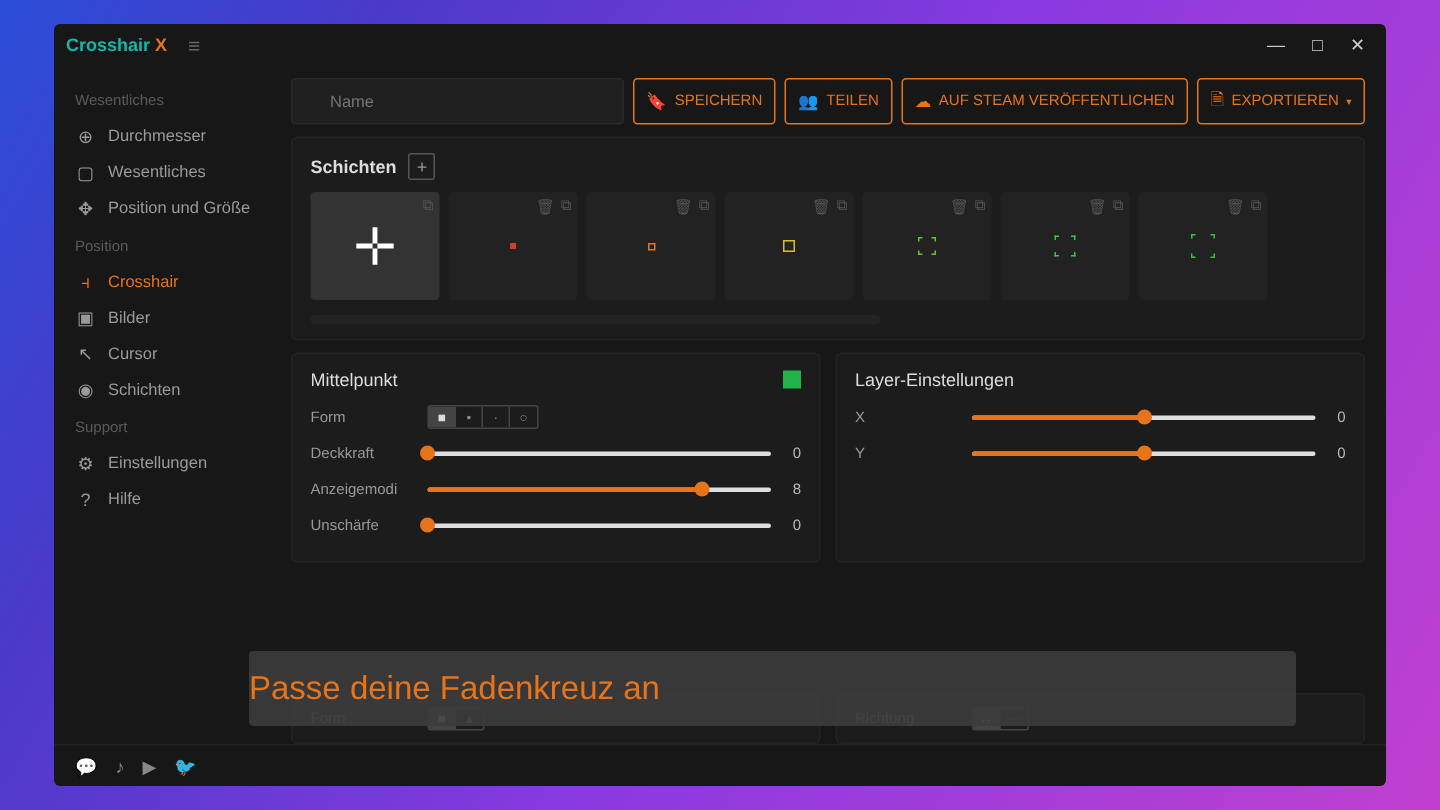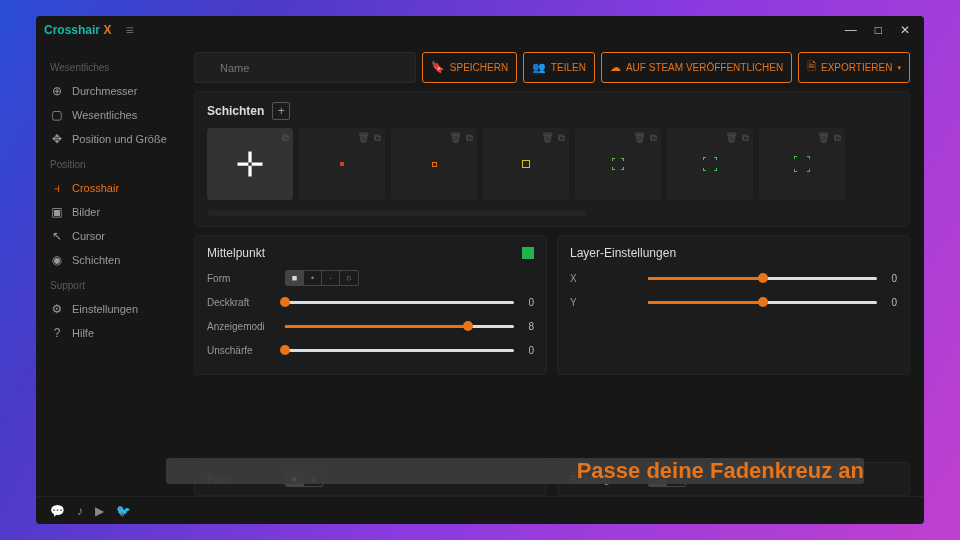--- a/index.html
+++ b/index.html
@@ -47,21 +47,21 @@
 .seg .s { width: 18px; height: 14px; display: flex; align-items: center; justify-content: center; font-size: 9px; border-right: 1px solid #444; color: #888; cursor: pointer; }
 .seg .s:last-child { border-right: none; }
 .seg .s.on { background: #444; color: #ddd; }
 .slider { flex: 1; height: 14px; position: relative; display: flex; align-items: center; }
 .track { position: absolute; left: 0; right: 0; height: 3px; background: #ddd; border-radius: 2px; }
 .fill { position: absolute; left: 0; height: 3px; background: #e8741a; border-radius: 2px; }
 .thumb { position: absolute; width: 10px; height: 10px; background: #e8741a; border-radius: 50%; transform: translateX(-50%); }
 .sval { width: 12px; text-align: right; color: #bbb; font-size: 10px; }
 .statusbar { height: 28px; display: flex; align-items: center; padding: 0 14px; gap: 14px; border-top: 1px solid #222; }
 .statusbar .socials { display: flex; gap: 12px; color: #888; font-size: 12px; }
-.overlay-caption { position: absolute; left: 130px; right: 60px; bottom: 40px; background: rgba(60,60,60,0.92); color: #e8741a; font-size: 22px; font-weight: bold; text-align: right; padding: 0 0; border-radius: 3px; }
+.overlay-caption { position: absolute; left: 130px; right: 60px; bottom: 40px; background: rgba(60,60,60,0.92); color: #e8741a; font-size: 22px; font-weight: normal; text-align: left; padding: 12px 0; border-radius: 3px; }
 svg { display: block; }
 </style>
 </head>
 <body>
 
 <div class="app-window">
 
   <div class="titlebar">
     <span class="title">
       <b>Crosshair</b> <span class="accent">X</span>

